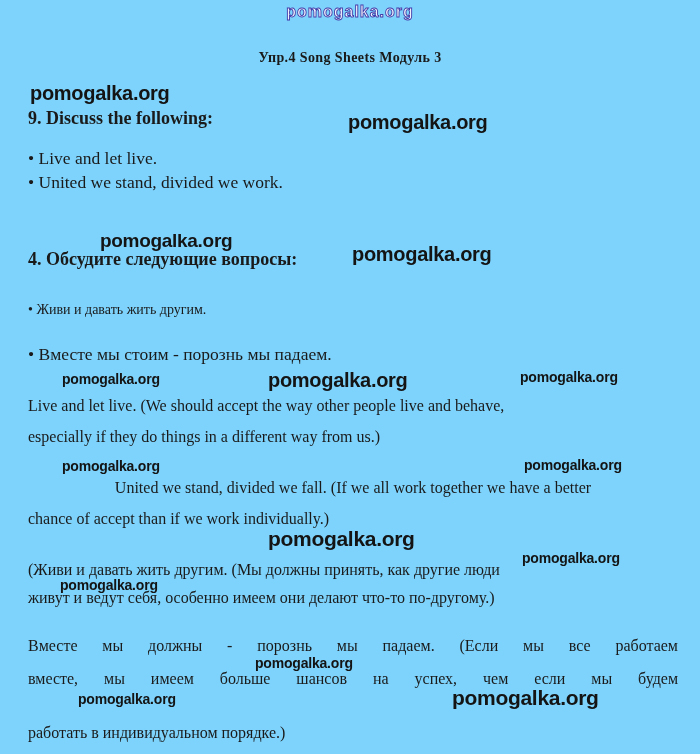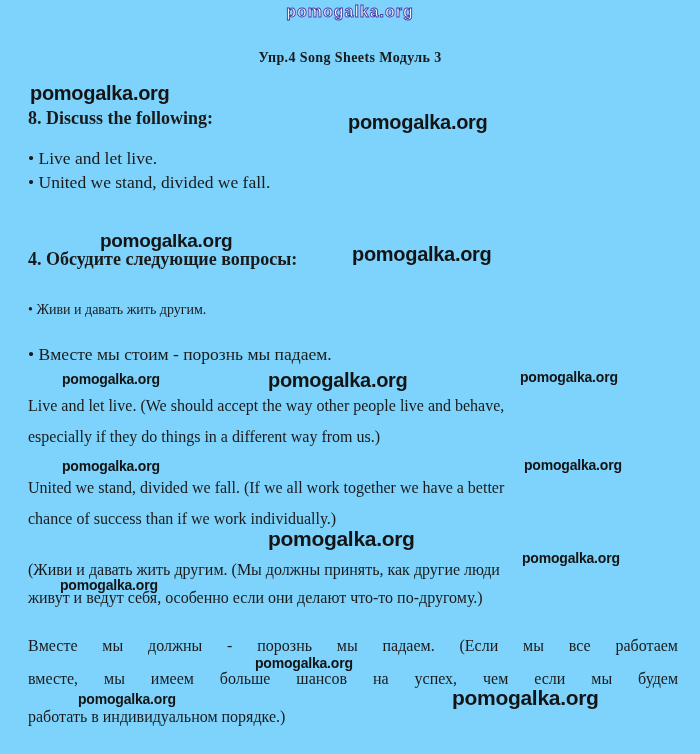--- a/index.html
+++ b/index.html
@@ -57,81 +57,81 @@
   #wm-6  { top: 369px; left: 268px; font-size: 20px; }
   #wm-7  { top: 369px; left: 520px; }
 
   .para-line { position: absolute; left: 28px; width: 650px; font-size: 16px; }
   #p-en1-l1 { top: 397px; }
   #p-en1-l2 { top: 428px; }
 
   #wm-8  { top: 458px; left: 62px; }
   #wm-9  { top: 457px; left: 524px; }
 
-  #p-en2-l1 { top: 479px; }
+  #p-en2-l1 { top: 479px; text-align: center; }
   #p-en2-l2 { top: 510px; }
 
   #wm-10 { top: 527px; left: 268px; }
   #wm-11 { top: 550px; left: 522px; }
 
   #p-ru1-l1 { top: 561px; }
   #wm-12 { top: 577px; left: 60px; }
   #p-ru1-l2 { top: 589px; }
 
   .just { text-align: justify; text-align-last: justify; text-justify: inter-word; }
   #p-ru2-l1 { top: 637px; }
   #wm-13 { top: 655px; left: 255px; }
   #p-ru2-l2 { top: 670px; }
   #wm-14 { top: 691px; left: 78px; }
   #wm-15 { top: 686px; left: 452px; }
-  #p-ru2-l3 { top: 708px; }
+  #p-ru2-l3 { top: 724px; }
 </style>
 </head>
 <body>
 
 <div class="page">
 
   <div id="wm-top" class="abs">pomogalka.org</div>
 
   <div id="doc-title" class="abs">Упр.4 Song Sheets Модуль 3</div>
 
   <div id="wm-1" class="wm wm-md">pomogalka.org</div>
 
-  <div id="h-en" class="abs">8. Discuss the following:</div>
+  <div id="h-en" class="abs">9. Discuss the following:</div>
   <div id="wm-2" class="wm wm-md">pomogalka.org</div>
 
   <div id="b-en-1" class="abs">• Live and let live.</div>
-  <div id="b-en-2" class="abs">• United we stand, divided we fall.</div>
+  <div id="b-en-2" class="abs">• United we stand, divided we work.</div>
 
   <div id="wm-3" class="wm wm-md">pomogalka.org</div>
   <div id="h-ru" class="abs">4. Обсудите следующие вопросы:</div>
   <div id="wm-4" class="wm wm-md">pomogalka.org</div>
 
   <div id="b-ru-1" class="abs">• Живи и давать жить другим.</div>
   <div id="b-ru-2" class="abs">• Вместе мы стоим - порознь мы падаем.</div>
 
   <div id="wm-5" class="wm wm-sm">pomogalka.org</div>
   <div id="wm-6" class="wm wm-lg">pomogalka.org</div>
   <div id="wm-7" class="wm wm-sm">pomogalka.org</div>
 
   <div id="p-en1-l1" class="para-line">Live and let live. (We should accept the way other people live and behave,</div>
   <div id="p-en1-l2" class="para-line">especially if they do things in a different way from us.)</div>
 
   <div id="wm-8" class="wm wm-sm">pomogalka.org</div>
   <div id="wm-9" class="wm wm-sm">pomogalka.org</div>
 
   <div id="p-en2-l1" class="para-line">United we stand, divided we fall. (If we all work together we have a better</div>
-  <div id="p-en2-l2" class="para-line">chance of success than if we work individually.)</div>
+  <div id="p-en2-l2" class="para-line">chance of accept than if we work individually.)</div>
 
   <div id="wm-10" class="wm wm-lg">pomogalka.org</div>
   <div id="wm-11" class="wm wm-sm">pomogalka.org</div>
 
   <div id="p-ru1-l1" class="para-line">(Живи и давать жить другим. (Мы должны принять, как другие люди</div>
   <div id="wm-12" class="wm wm-sm">pomogalka.org</div>
-  <div id="p-ru1-l2" class="para-line">живут и ведут себя, особенно если они делают что-то по-другому.)</div>
+  <div id="p-ru1-l2" class="para-line">живут и ведут себя, особенно имеем они делают что-то по-другому.)</div>
 
   <div id="p-ru2-l1" class="para-line just">Вместе мы должны - порознь мы падаем. (Если мы все работаем</div>
   <div id="wm-13" class="wm wm-sm">pomogalka.org</div>
   <div id="p-ru2-l2" class="para-line just">вместе, мы имеем больше шансов на успех, чем если мы будем</div>
   <div id="wm-14" class="wm wm-sm">pomogalka.org</div>
   <div id="wm-15" class="wm wm-lg">pomogalka.org</div>
   <div id="p-ru2-l3" class="para-line">работать в индивидуальном порядке.)</div>
 
 </div>
 

